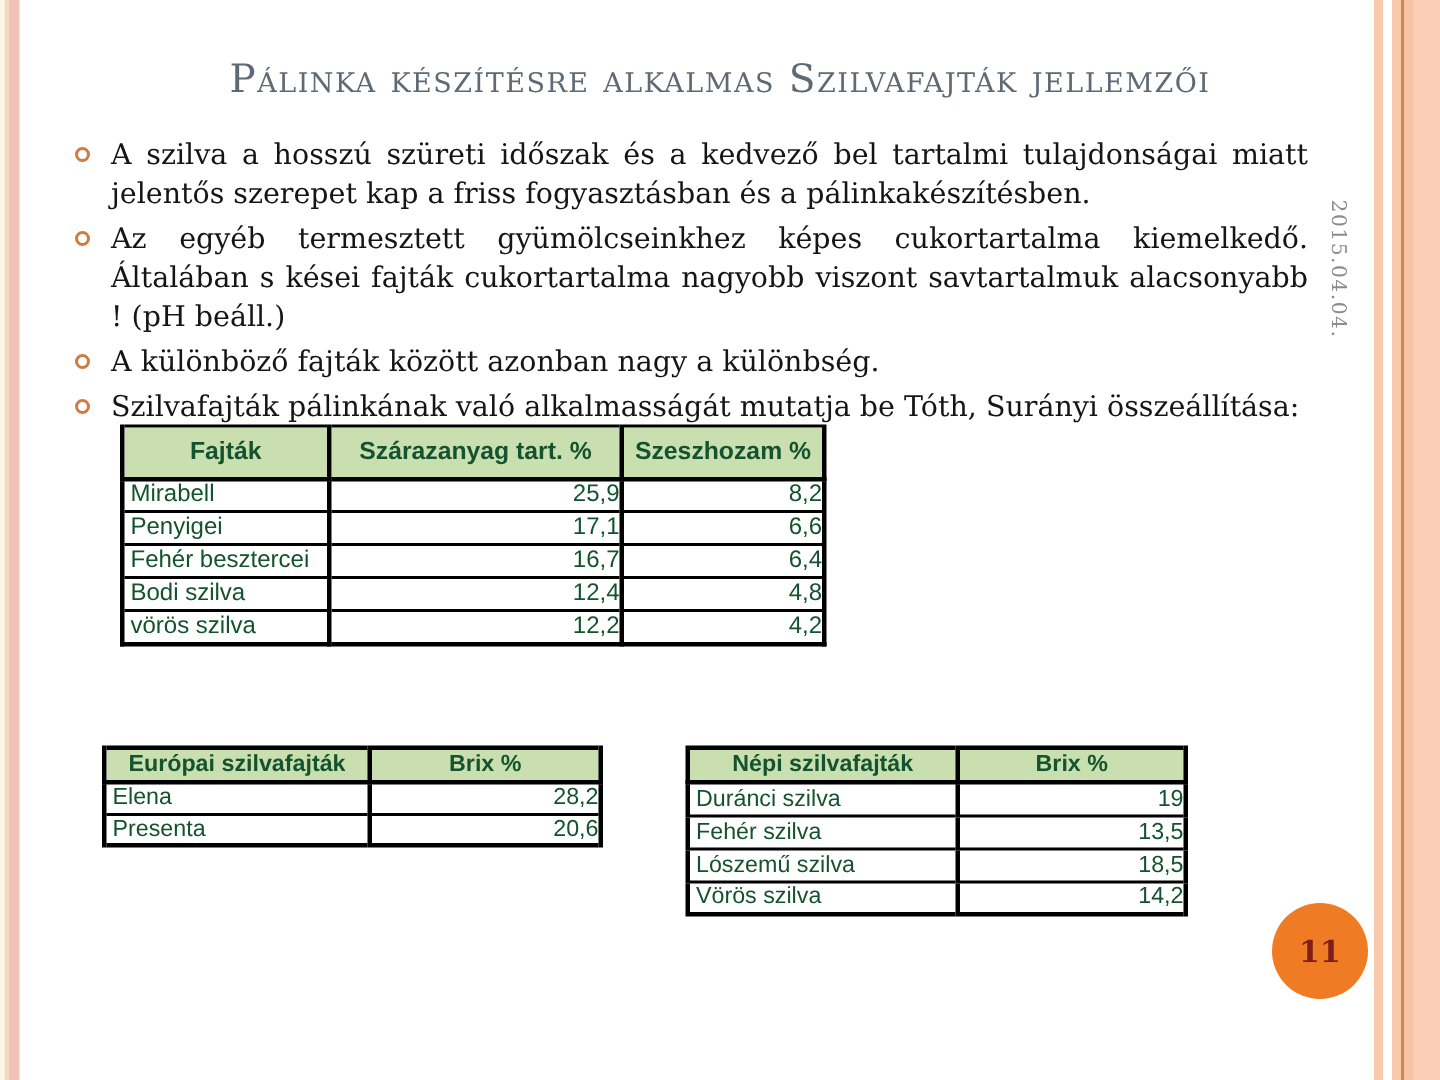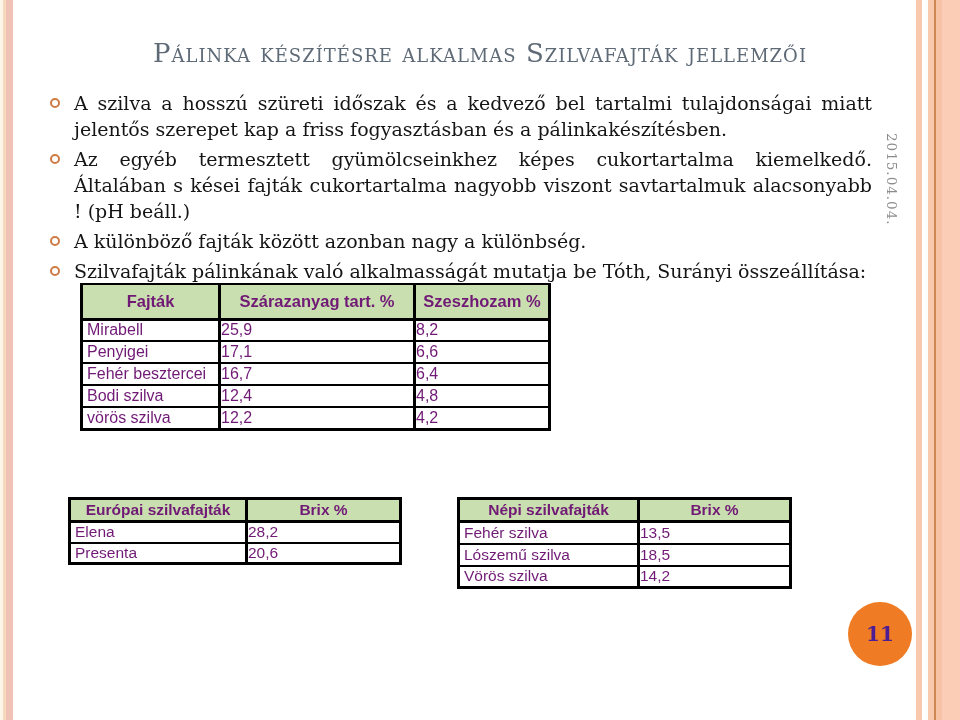--- a/index.html
+++ b/index.html
@@ -55,31 +55,31 @@
     background: #fff;
   }
   .bullet-text { flex: 1 1 auto; text-align: justify; }
 
   
   table {
     position: absolute;
     border-collapse: collapse;
     table-layout: fixed;
     font-family: "Liberation Sans", sans-serif;
-    color: #701a75;
+    color: #14532d;
     background: #ffffff;
   }
   th, td { border: 2px solid #000; overflow: hidden; white-space: nowrap; }
   thead th {
     background: #c9dfb0;
     font-weight: bold;
     text-align: center;
     border-bottom-width: 3px;
   }
-  tbody td { text-align: left; }
+  tbody td { text-align: right; }
   tbody td:first-child { text-align: left; padding-left: 4px; }
 
   .tbl-main { left: 80px; top: 283px; font-size: 16px; }
   .tbl-main col.c1 { width: 138px; }
   .tbl-main col.c2 { width: 195px; }
   .tbl-main col.c3 { width: 135px; }
   .tbl-main thead th { height: 35px; font-size: 16.5px; border-left-width: 3px; border-right-width: 3px; }
   .tbl-main tbody td { height: 22px; border-left-width: 3px; border-right-width: 3px; }
   .tbl-main tbody tr:nth-child(5) td { border-bottom-width: 3px; }
 
@@ -109,21 +109,21 @@
   
   .page-badge {
     position: absolute;
     left: 848px; top: 602px;
     width: 64px; height: 64px;
     border-radius: 50%;
     background: #ef7c24;
     display: flex;
     align-items: center;
     justify-content: center;
-    color: #4c1d95;
+    color: #7f1d1d;
     font-size: 20px;
     font-weight: bold;
   }
 </style>
 </head>
 <body>
 
 <div class="stripe l1"></div>
 <div class="stripe l2"></div>
 <div class="stripe l3"></div>
@@ -225,20 +225,24 @@
       <col class="c2">
     </colgroup>
   <thead>
       <tr>
         <th>Népi szilvafajták</th>
         <th>Brix %</th>
       </tr>
     </thead>
   <tbody>
       <tr>
+        <td>Duránci szilva</td>
+        <td>19</td>
+      </tr>
+      <tr>
         <td>Fehér szilva</td>
         <td>13,5</td>
       </tr>
       <tr>
         <td>Lószemű szilva</td>
         <td>18,5</td>
       </tr>
       <tr>
         <td>Vörös szilva</td>
         <td>14,2</td>

